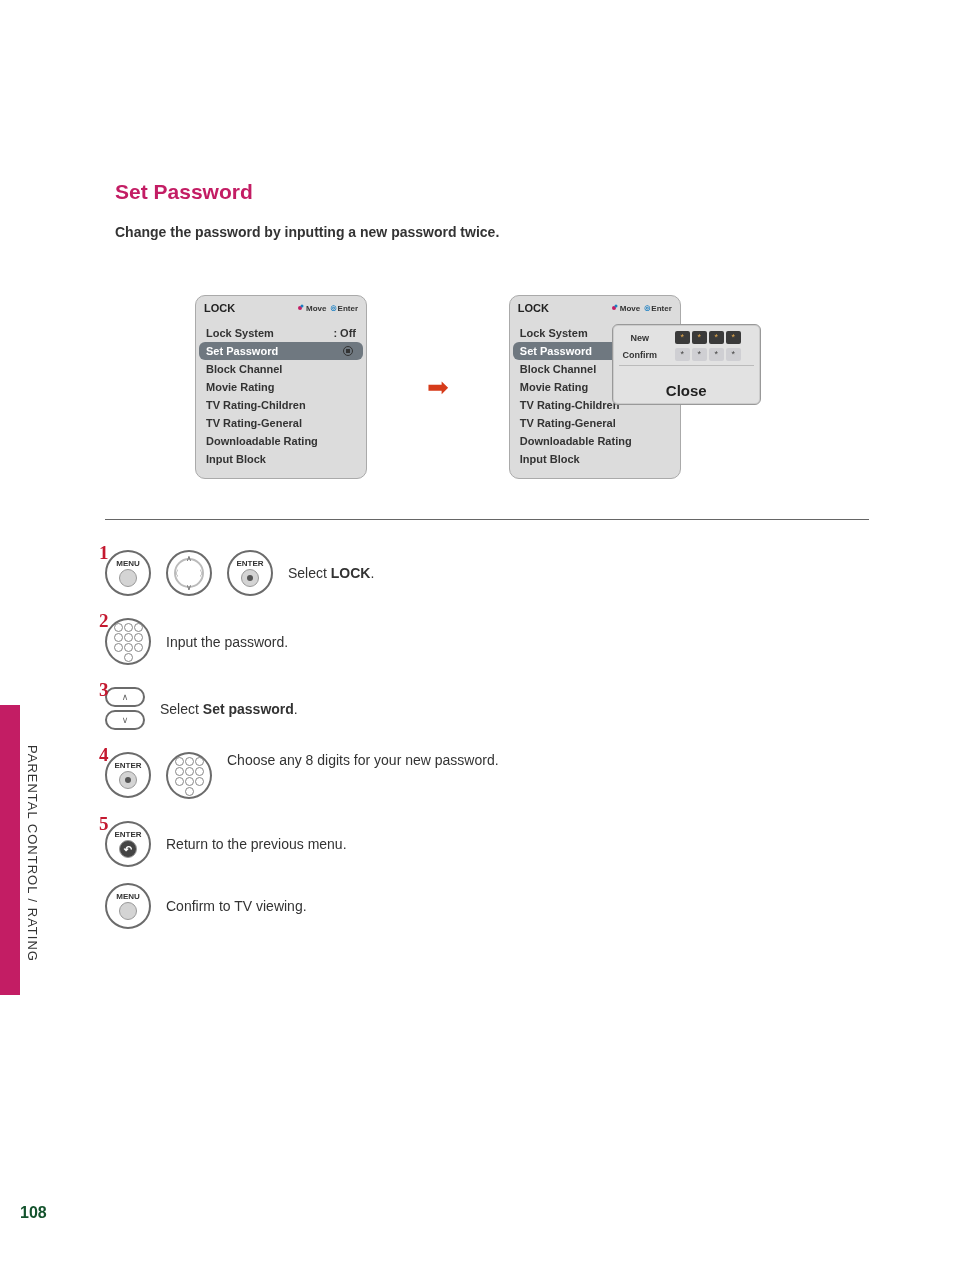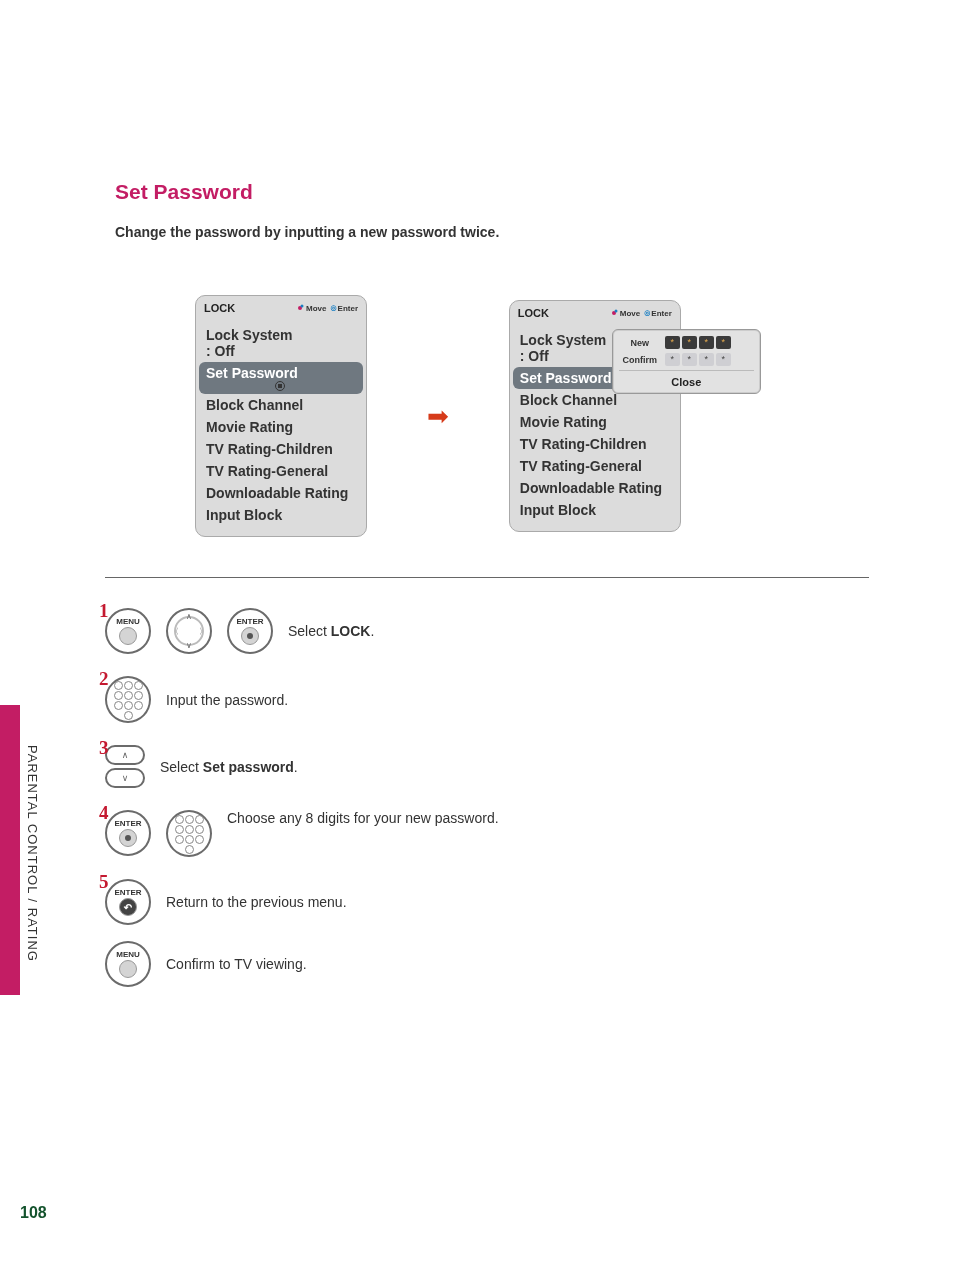--- a/index.html
+++ b/index.html
@@ -72,25 +72,24 @@
     display: flex;
     align-items: center;
     gap: 1px;
   }
   .osd-body {
     padding: 4px 0 10px 0;
   }
   .osd-item {
     padding: 3px 10px;
     font-weight: 700;
-    font-size: 14px;
+    font-size: 11px;
     color: #333;
     display: flex;
     justify-content: space-between;
-    flex-direction: column;
   }
   .osd-item.selected {
     background: #6f7880;
     color: #fff;
     border-radius: 6px;
     margin: 0 3px;
     padding-left: 7px;
   }
   .dot-ind {
     width: 8px; height: 8px; border-radius: 50%;
@@ -105,33 +104,33 @@
     position: absolute;
     left: 103px; top: 29px;
     background: #e2e2e2;
     border: 1px solid #999;
     border-radius: 6px;
     padding: 6px 6px 4px 6px;
     width: 135px;
     font-size: 9px;
     box-shadow: 0 0 0 1px #ccc inset;
   }
-  .pop-row { display: flex; align-items: center; gap: 4px; margin-bottom: 4px;}
+  .pop-row { display: flex; align-items: center; gap: 14px; margin-bottom: 4px;}
   .pop-label { width: 42px; text-align: center; font-weight: 700; color: #333; font-size: 9px;}
   .pop-cells { display: flex; gap: 2px; }
   .pop-cell {
     width: 15px; height: 13px;
     background: #3a3a3a; color: #e4a94d;
     font-size: 9px; text-align: center; line-height: 13px;
     border-radius: 2px;
   }
   .pop-cell.light { background: #cfcfd3; color: #444; }
   .pop-close {
-    text-align: center; font-weight: 700; font-size: 11px;
-    padding: 5px 0 1px; margin-top: 4px;
+    text-align: center; font-weight: 700; font-size: 15px;
+    padding: 16px 0 1px; margin-top: 4px;
     border-top: 1px solid #bbb;
   }
   .osd-wrap { position: relative; }
 
   .rule {
     border: none;
     border-top: 1px solid #666;
     margin: 40px 0 30px 20px;
   }
 

